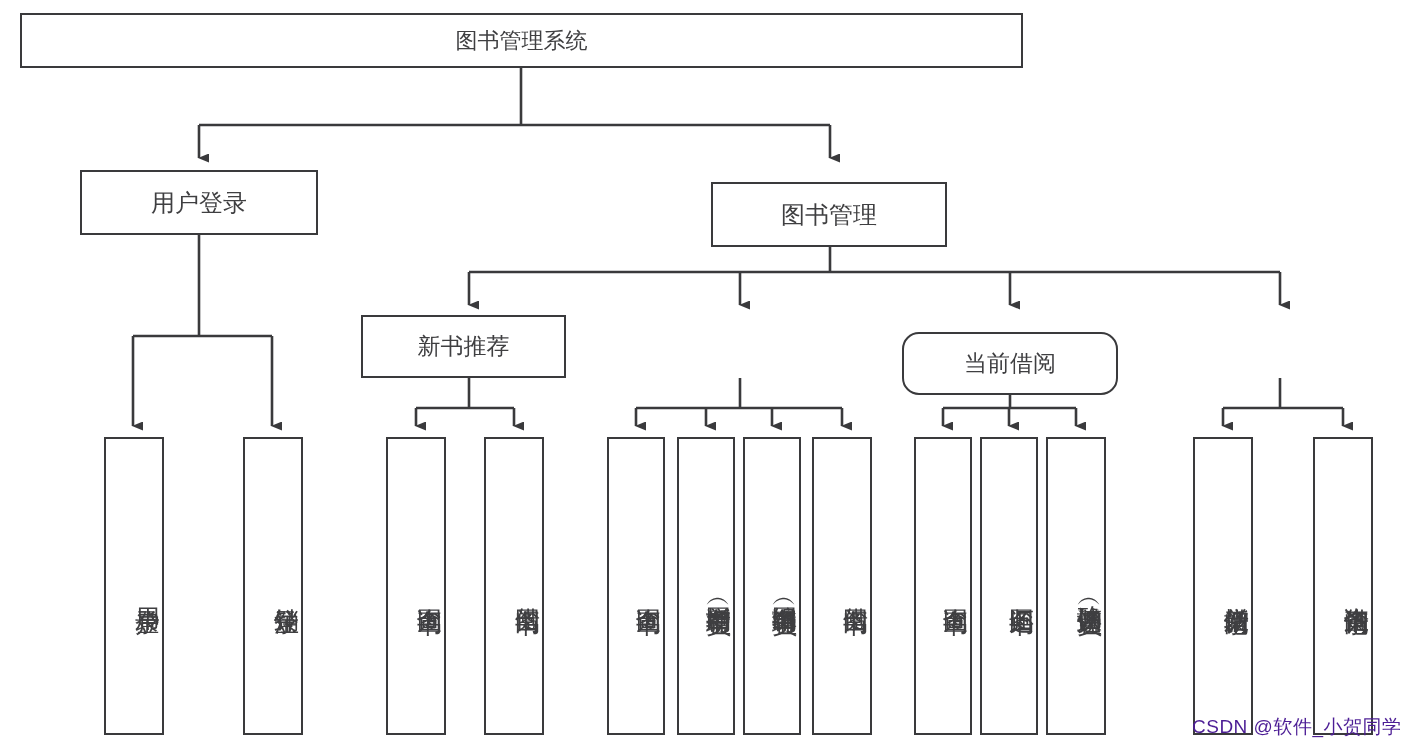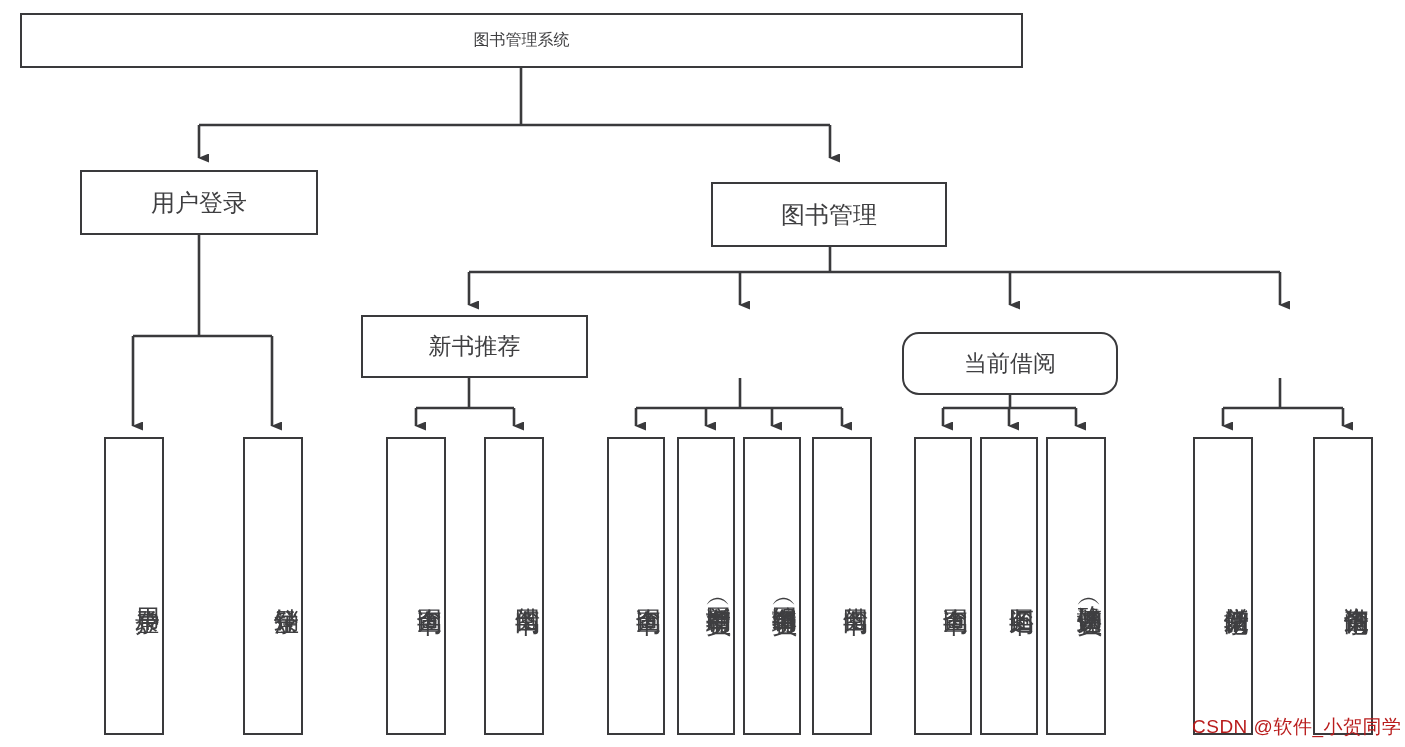--- a/index.html
+++ b/index.html
@@ -30,42 +30,42 @@
     box-sizing: border-box;
     border: 2px solid #3a3a3c;
     background: #ffffff;
     color: #3f3f41;
     display: flex;
     align-items: center;
     justify-content: center;
     text-align: center;
   }
   .node.level0 {
-    font-size: 16px;
+    font-size: 22px;
   }
   .node.level1 {
     font-size: 24px;
   }
   .node.level2 {
     font-size: 23px;
   }
   .node.leaf {
     writing-mode: vertical-rl;
     text-orientation: upright;
     font-size: 25px;
     line-height: 1.12;
     letter-spacing: 1px;
     padding-top: 8px;
     align-items: flex-start;
     justify-content: center;
   }
   .watermark {
     position: absolute;
     font-size: 19px;
-    color: #b91c1c;
+    color: #4c1d95;
     letter-spacing: 0.5px;
     white-space: nowrap;
     font-family: "Liberation Sans", "DejaVu Sans", sans-serif;
   }
 </style>
 </head>
 <body>
 
 <div id="canvas">
 
@@ -117,21 +117,21 @@
       <path d="M1223,408 L1223,426" marker-end="url(#arrowhead)"></path>
       <path d="M1343,408 L1343,426" marker-end="url(#arrowhead)"></path>
     </g>
   </svg>
 
   <div class="node level0" style="left:20px;top:13px;width:1003px;height:55px;">图书管理系统</div>
 
   <div class="node level1" style="left:80px;top:170px;width:238px;height:65px;">用户登录</div>
   <div class="node level1" style="left:711px;top:170px;width:236px;height:65px;margin-top:12px;">图书管理</div>
 
-  <div class="node level2" style="left:361px;top:315px;width:227px;height:63px;">新书推荐</div>
+  <div class="node level2" style="left:361px;top:315px;width:205px;height:63px;">新书推荐</div>
   <div class="node level2" style="left:902px;top:332px;width:216px;height:63px;border-radius:17px;">当前借阅</div>
 
   <div class="node leaf" style="left:104px;top:437px;width:60px;height:298px;">用户登录</div>
   <div class="node leaf" style="left:243px;top:437px;width:60px;height:298px;">注销登录</div>
   <div class="node leaf" style="left:386px;top:437px;width:60px;height:298px;">查询图书</div>
   <div class="node leaf" style="left:484px;top:437px;width:60px;height:298px;">借阅图书</div>
   <div class="node leaf" style="left:607px;top:437px;width:58px;height:298px;">查询图书</div>
   <div class="node leaf" style="left:677px;top:437px;width:58px;height:298px;">新增图书（管理员）</div>
   <div class="node leaf" style="left:743px;top:437px;width:58px;height:298px;">编辑图书（管理员）</div>
   <div class="node leaf" style="left:812px;top:437px;width:60px;height:298px;">借阅图书</div>

